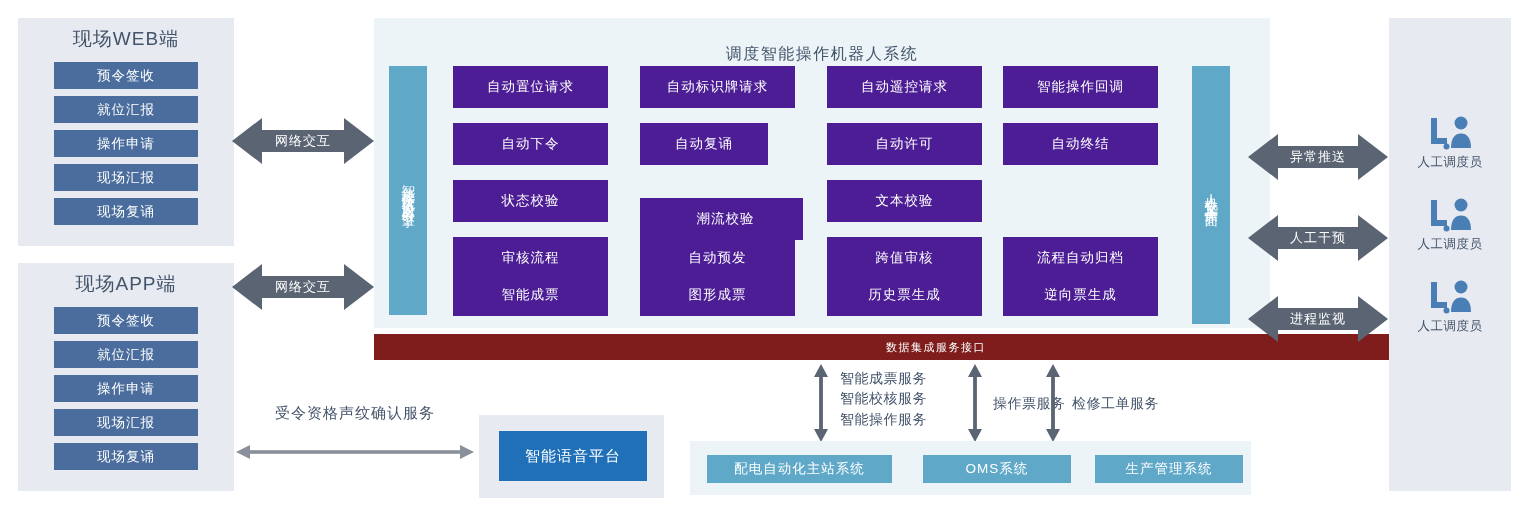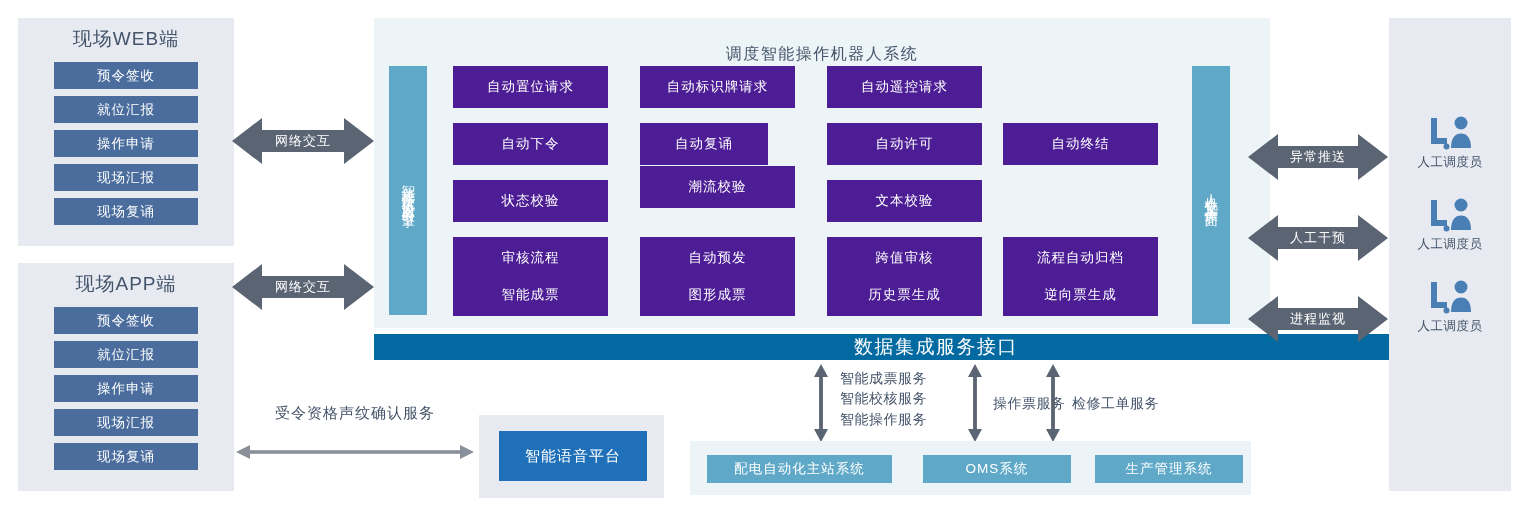--- a/index.html
+++ b/index.html
@@ -58,23 +58,23 @@
     background:#4c1d95;
     color:#ffffff;
     font-size:13.5px;
     display:flex;align-items:center;justify-content:center;
     letter-spacing:1px;
   }
 
   
   .integration-bar{
     position:absolute;
-    background:#0369a1;
-    color:#ffffff;
-    font-size:19px;
+    background:#7f1d1d;
+    color:#ffffff;
+    font-size:11px;
     display:flex;align-items:center;justify-content:center;
     letter-spacing:1.5px;
   }
 
   
   .op-panel{background:#e7eaf1;}
   .op-item{position:absolute;width:100%;text-align:center;}
   .op-icon{display:block;margin:0 auto;}
   .op-label{font-size:12.5px;color:#44546a;margin-top:2px;letter-spacing:0.5px;}
 
@@ -153,28 +153,29 @@
 
     <div class="main-title">调度智能操作机器人系统</div>
 
     <div class="vbar" style="left:15px;top:48px;width:38px;height:249px;">智能操作机器人服务引擎</div>
 
     <div class="vbar" style="left:818px;top:48px;width:38px;height:258px;">人机交互工作界面</div>
 
     <div class="fn-box" style="left:79px;top:48px;width:155px;height:42px;">自动置位请求</div>
     <div class="fn-box" style="left:266px;top:48px;width:155px;height:42px;">自动标识牌请求</div>
     <div class="fn-box" style="left:453px;top:48px;width:155px;height:42px;">自动遥控请求</div>
+    <div class="fn-box" style="left:629px;top:48px;width:155px;height:42px;">智能操作回调</div>
 
     <div class="fn-box" style="left:79px;top:105px;width:155px;height:42px;">自动下令</div>
     <div class="fn-box" style="left:266px;top:105px;width:128px;height:42px;">自动复诵</div>
     <div class="fn-box" style="left:453px;top:105px;width:155px;height:42px;">自动许可</div>
     <div class="fn-box" style="left:629px;top:105px;width:155px;height:42px;">自动终结</div>
 
     <div class="fn-box" style="left:79px;top:162px;width:155px;height:42px;">状态校验</div>
-    <div class="fn-box" style="left:266px;top:148px;width:155px;height:42px;">潮流校验</div>
+    <div class="fn-box" style="left:266px;top:180px;width:155px;height:42px;padding-left:8px;">潮流校验</div>
     <div class="fn-box" style="left:453px;top:162px;width:155px;height:42px;">文本校验</div>
 
     <div class="fn-box" style="left:79px;top:219px;width:155px;height:42px;">审核流程</div>
     <div class="fn-box" style="left:266px;top:219px;width:155px;height:42px;">自动预发</div>
     <div class="fn-box" style="left:453px;top:219px;width:155px;height:42px;">跨值审核</div>
     <div class="fn-box" style="left:629px;top:219px;width:155px;height:42px;">流程自动归档</div>
 
     <div class="fn-box" style="left:79px;top:256px;width:155px;height:42px;">智能成票</div>
     <div class="fn-box" style="left:266px;top:256px;width:155px;height:42px;">图形成票</div>
     <div class="fn-box" style="left:453px;top:256px;width:155px;height:42px;">历史票生成</div>

